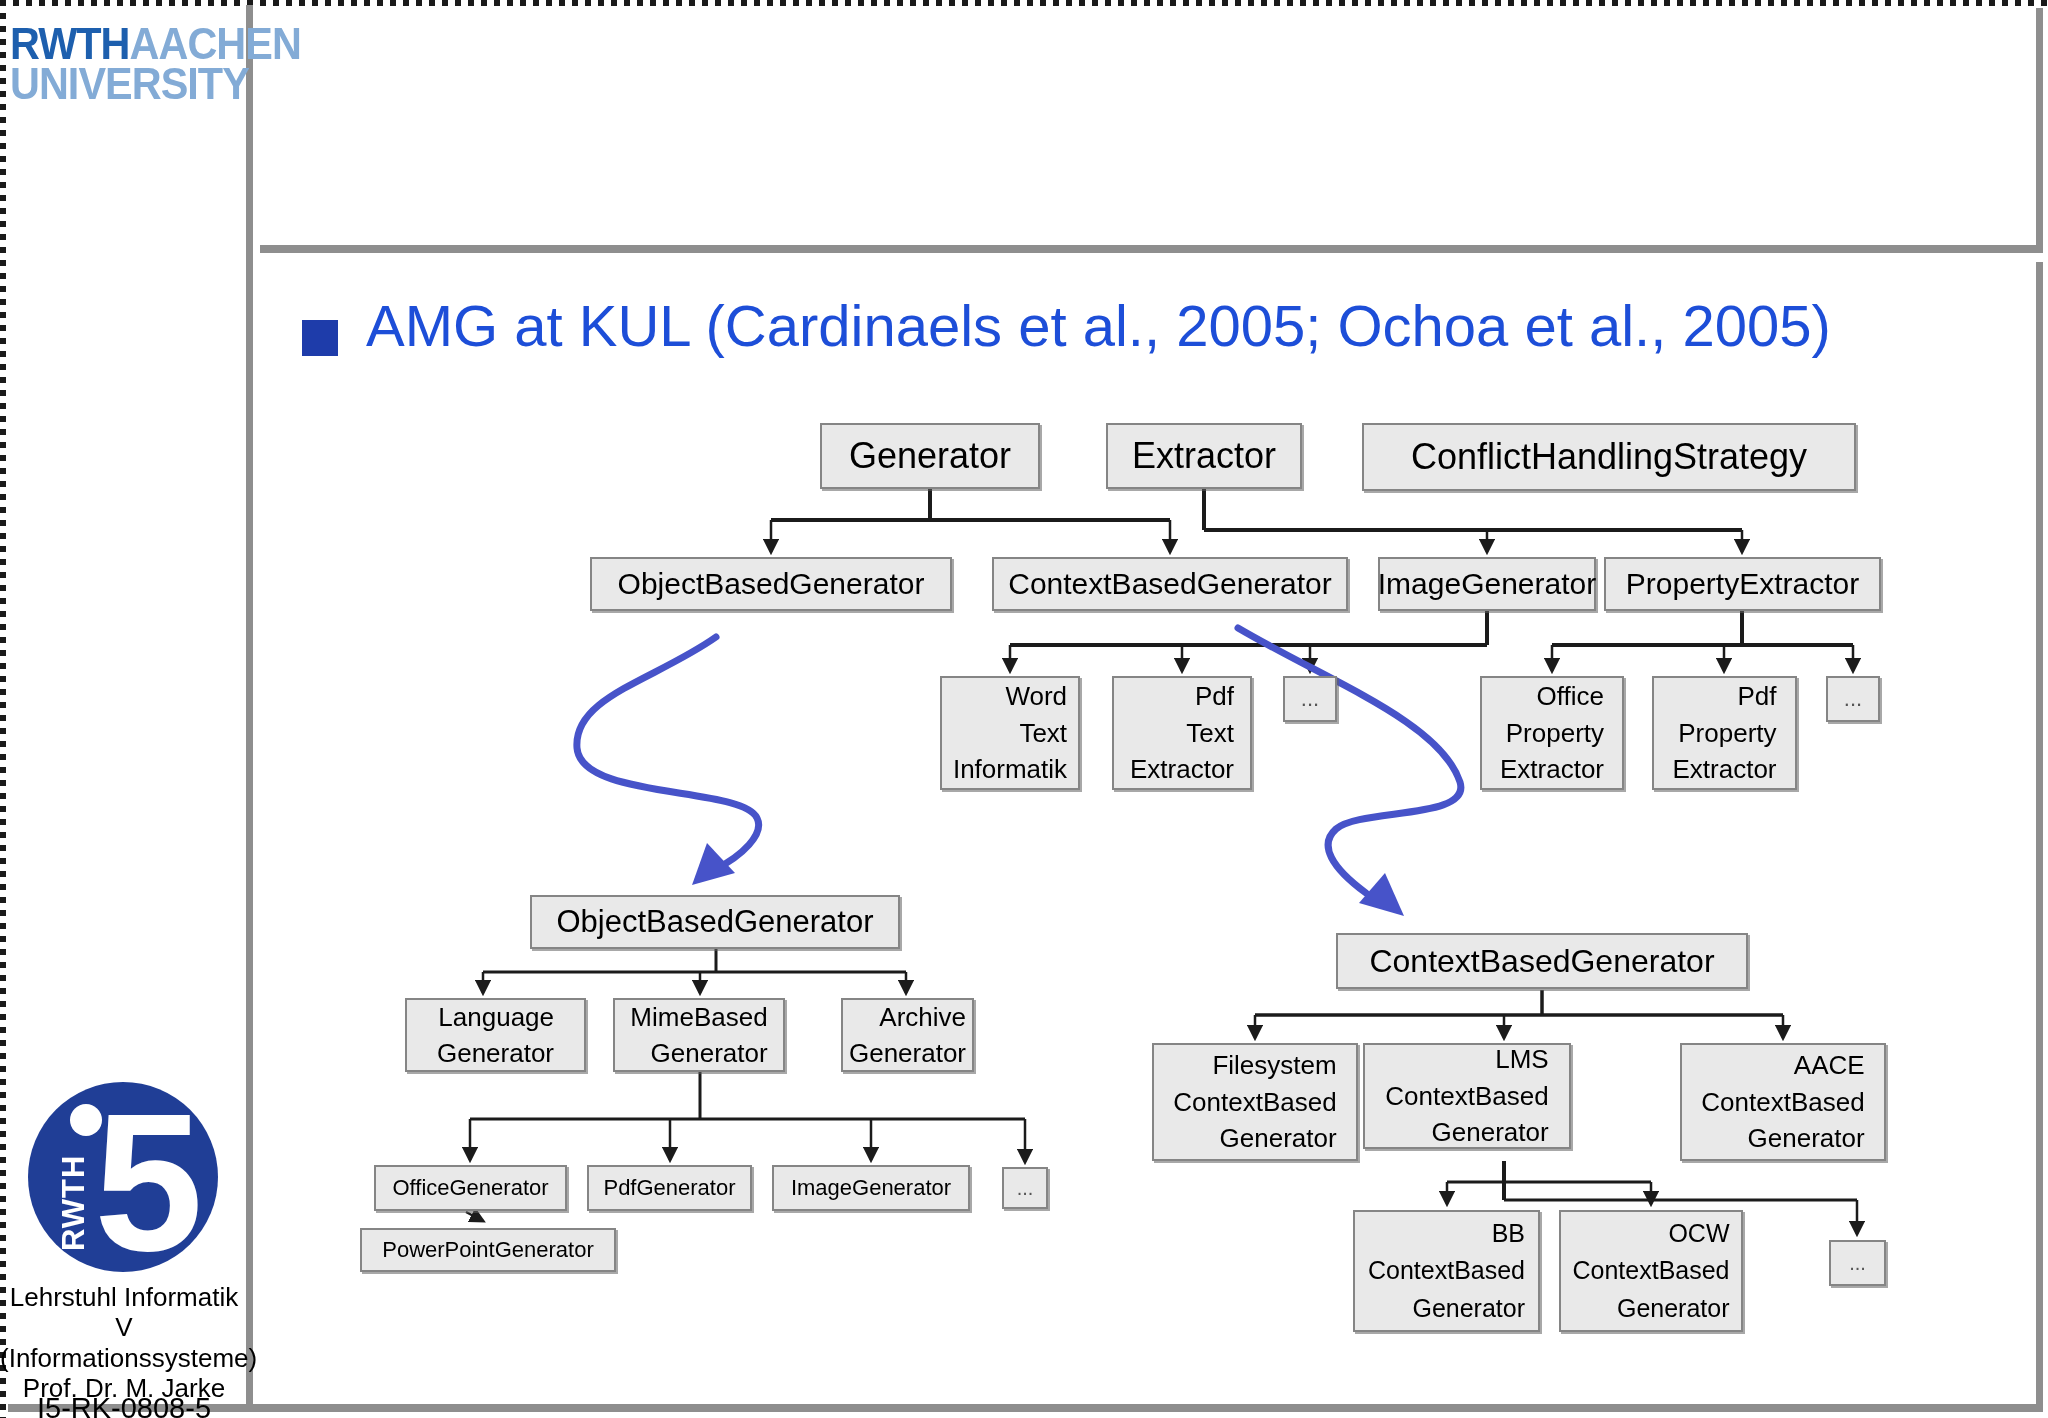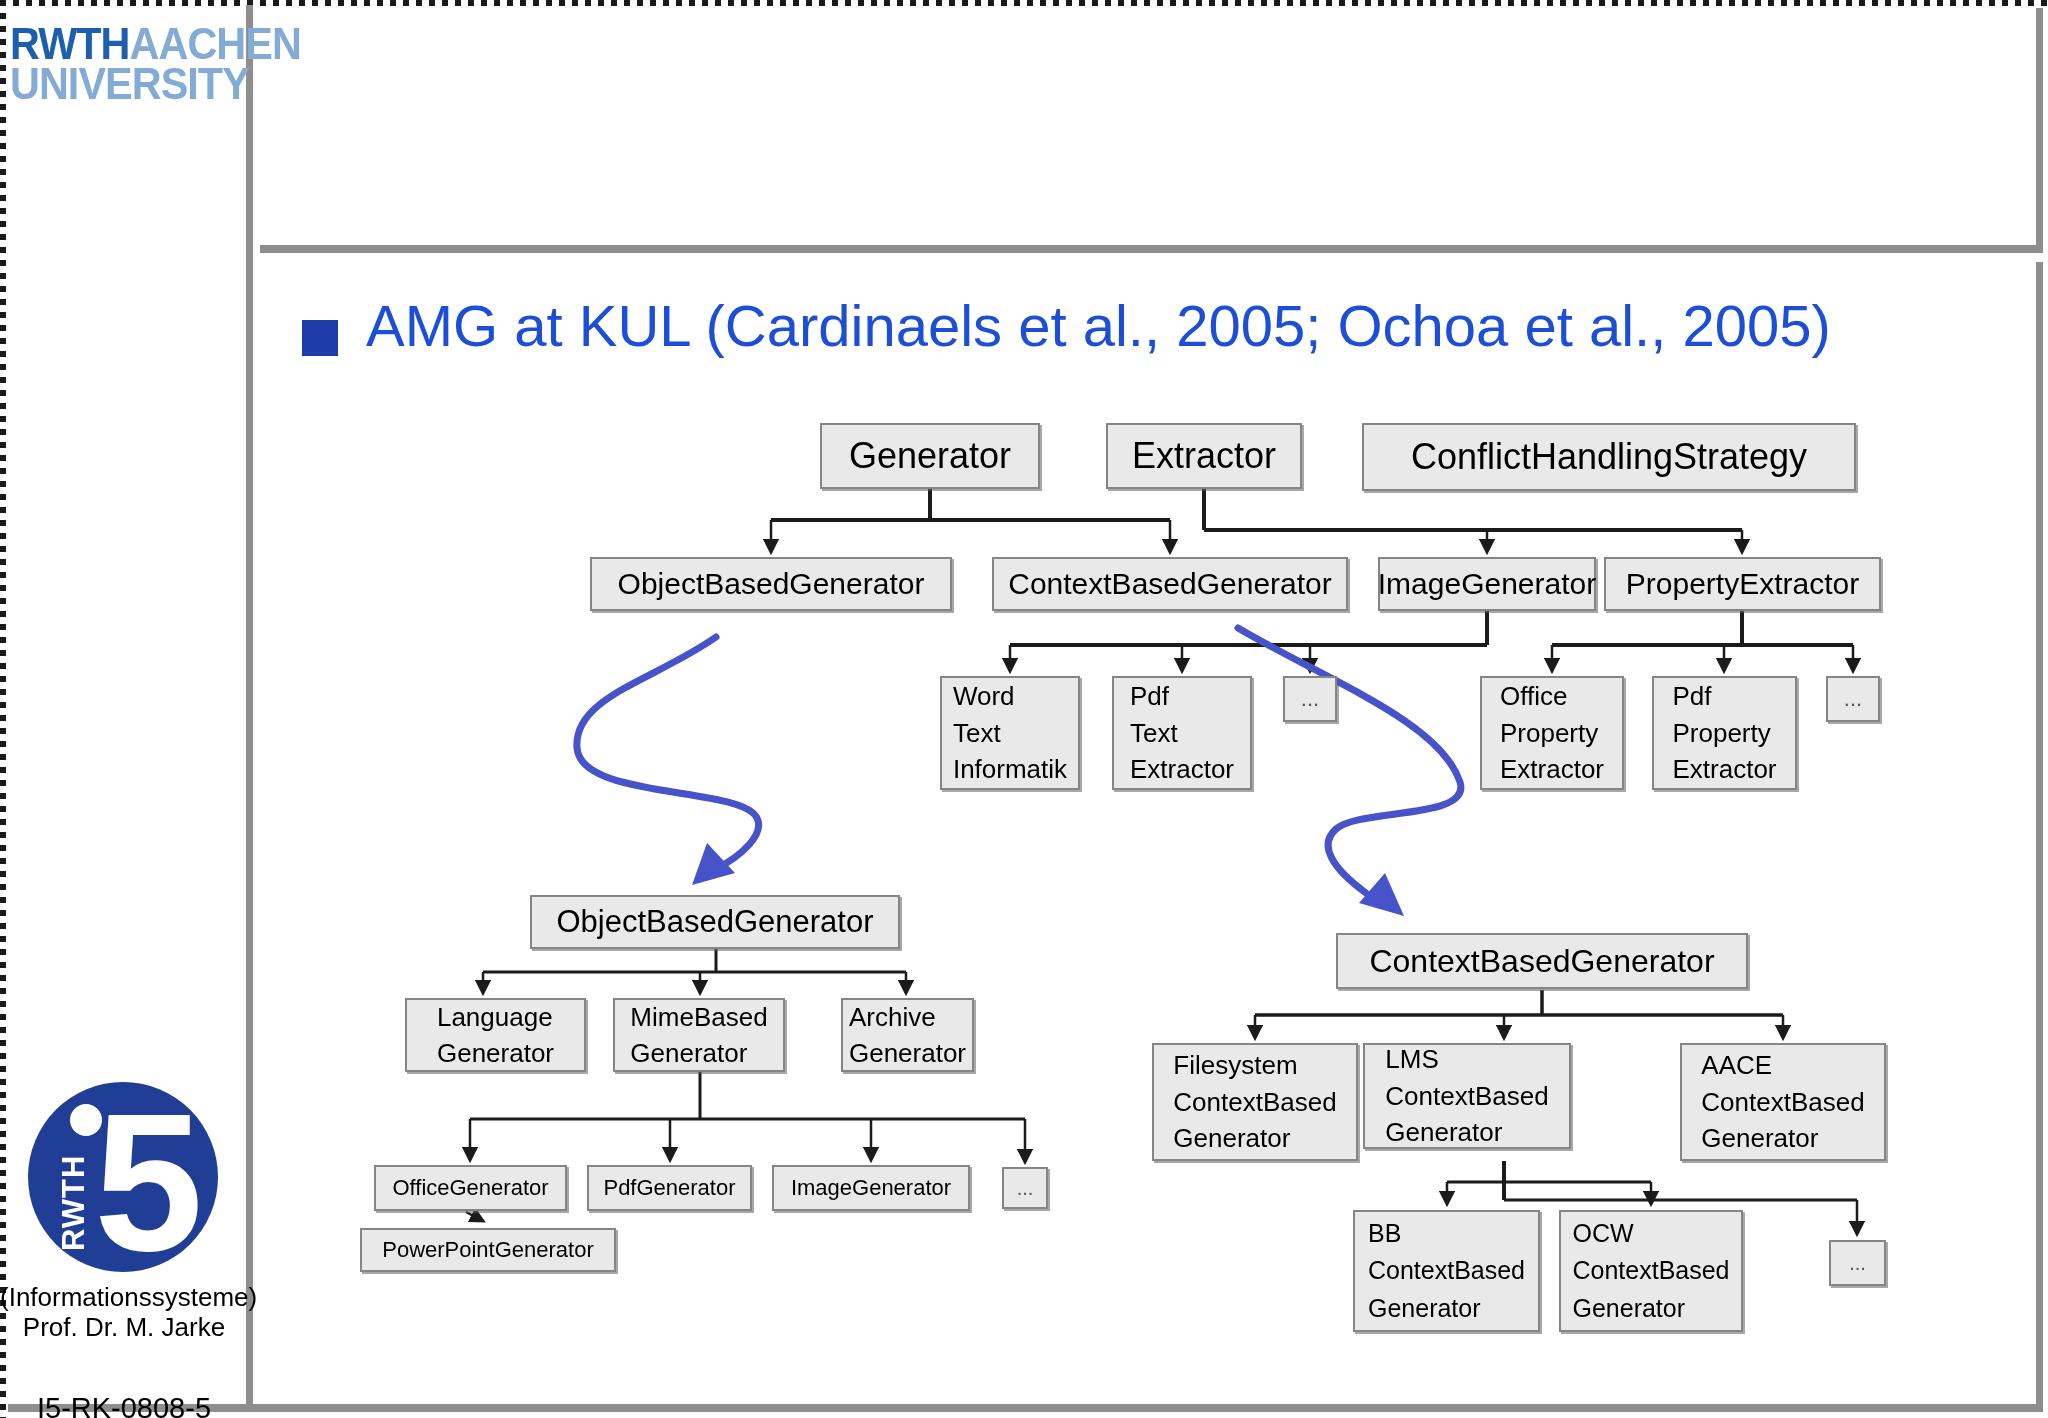--- a/index.html
+++ b/index.html
@@ -25,21 +25,21 @@
     font-size:26px;line-height:1.17;color:#000;}
   .sb-id{position:absolute;left:0;top:1372px;width:248px;text-align:center;font-size:29px;color:#000;margin-top:20px;}
   
   .title{position:absolute;left:253px;top:82px;width:1786px;text-align:center;
     font-size:94px;font-weight:bold;}
   .bullet-sq{position:absolute;left:302px;top:320px;width:36px;height:36px;}
   .bullet-text{position:absolute;left:366px;top:292px;width:1620px;font-size:58px;color:#1d4ed8;white-space:nowrap;}
   
   .node{position:absolute;box-sizing:border-box;background:#e9e9e9;
     border:2px solid #858585;box-shadow:2px 2px 0 rgba(96,96,96,.55);
-    display:flex;align-items:center;justify-content:center;text-align:left;
+    display:flex;align-items:center;justify-content:center;text-align:right;
     color:#000;white-space:pre-line;line-height:1.4;}
   .node.dots{color:#555;}
   .overlay{position:absolute;left:0;top:0;}
 </style>
 </head>
 <body>
 <div id="page">
 
 <div class="dot-top"></div>
 <div class="dot-left"></div>
@@ -53,20 +53,21 @@
   <div class="uni-l1"><span style="color:#1d5fae">RWTH</span><span style="color:#83abd6">AACHEN</span></div>
   <div class="uni-l2" style="color:#83abd6">UNIVERSITY</div>
 </div>
 
 <div class="i5-circle" style="background:#203e96">
   <div class="i5-dot"></div>
   <div class="i5-rwth">RWTH</div>
   <div class="i5-five">5</div>
 </div>
 <div class="sb-caption">
+  <div>Lehrstuhl Informatik V</div>
   <div>(Informationssysteme)</div>
   <div>Prof. Dr. M. Jarke</div>
 </div>
 <div class="sb-id">I5-RK-0808-5</div>
 
 
 <div class="bullet-sq" style="background:#1e3caa"></div>
 <div class="bullet-text">AMG at KUL (Cardinaels et al., 2005; Ochoa et al., 2005)</div>
 
 <svg class="overlay" width="2048" height="1418" viewBox="0 0 2048 1418">

